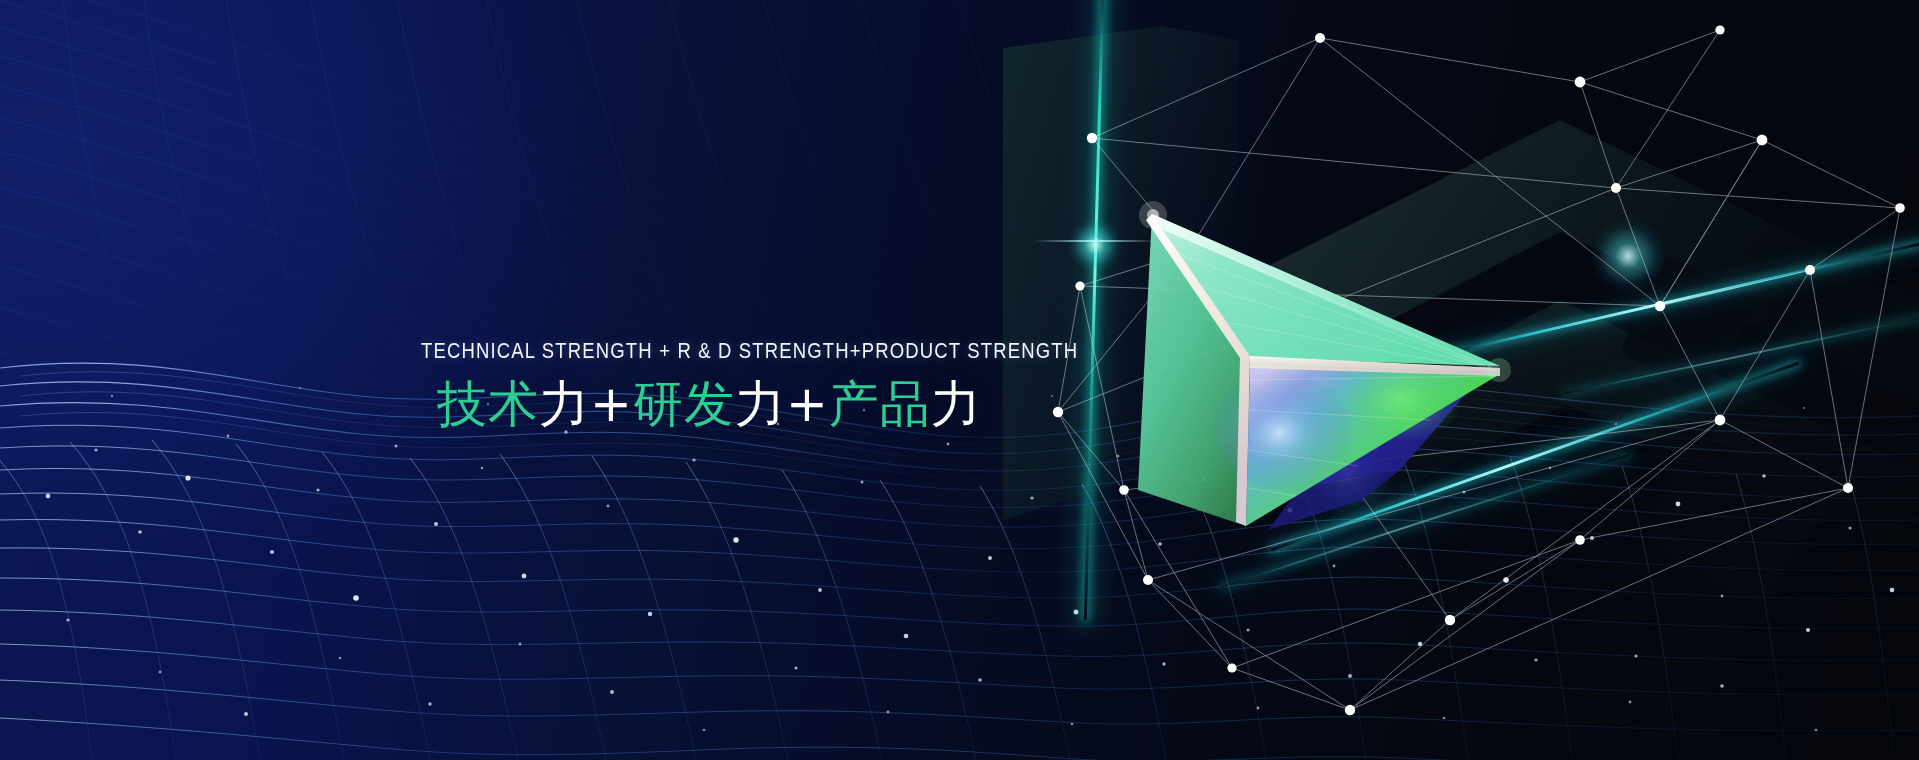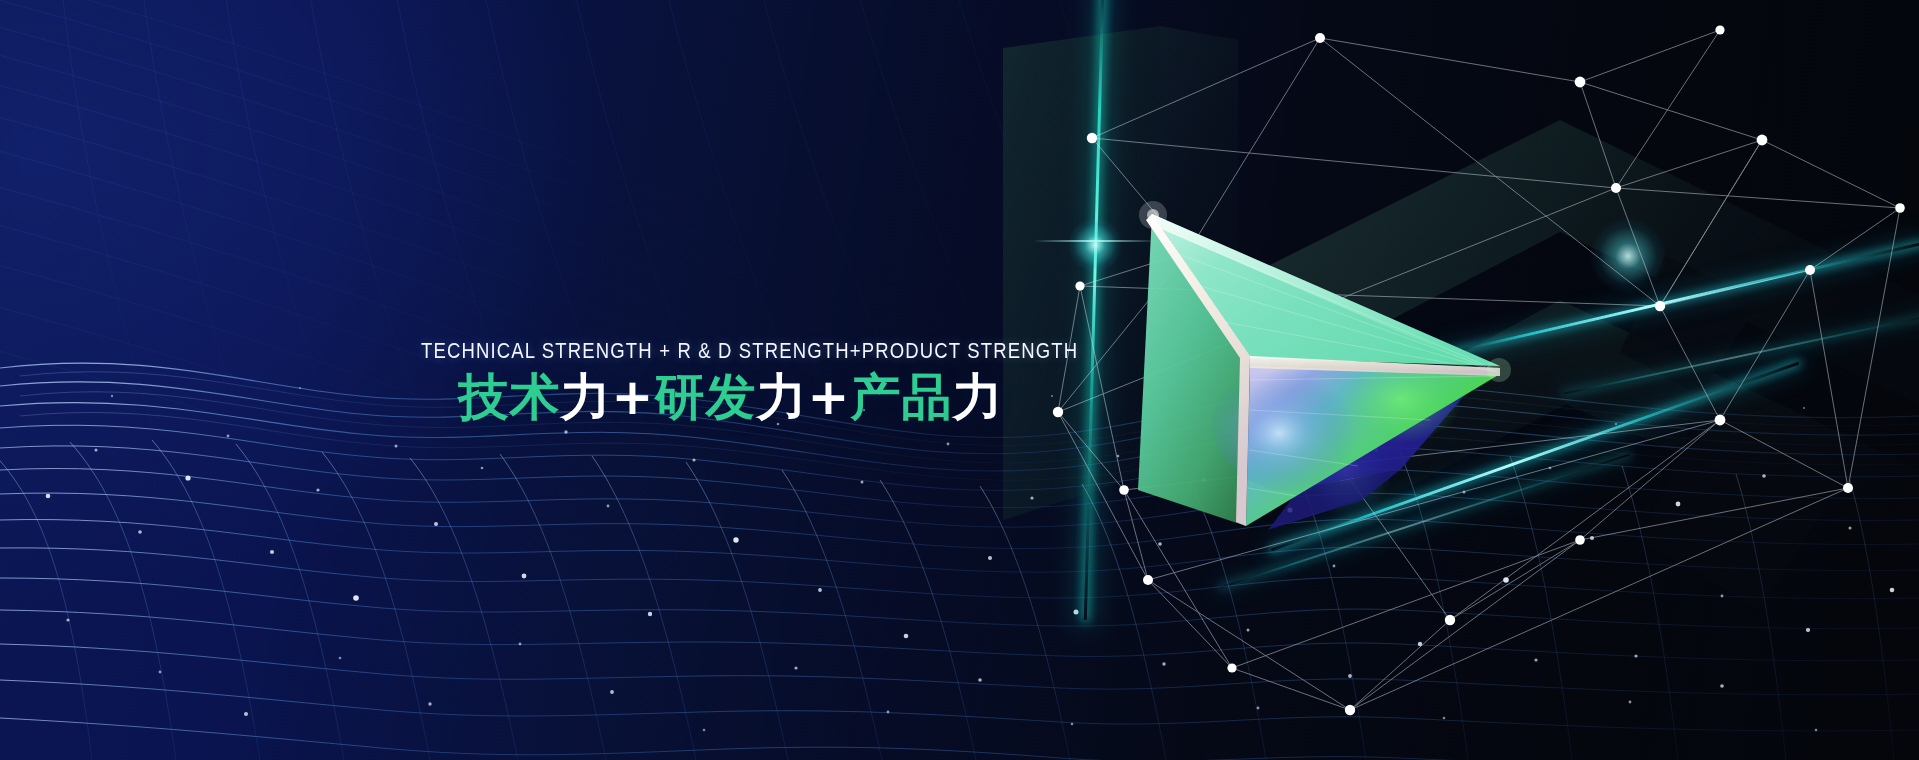--- a/index.html
+++ b/index.html
@@ -1,21 +1,21 @@
 <!DOCTYPE html>
 <html><head>
 <meta charset="utf-8">
 <style>
   html,body{margin:0;padding:0;background:#000;}
   body{width:1919px;height:760px;overflow:hidden;font-family:"Liberation Sans",sans-serif;}
 
   #stage{position:relative;width:1919px;height:760px;overflow:hidden;
          background:
            radial-gradient(ellipse 900px 700px at 2% 20%, #11206a 0%, rgba(17,32,106,0) 65%),
-           linear-gradient(100deg,#0b1654 0%,#0a1450 16%,#081138 34%,#060c26 50%,#050915 66%,#04070f 80%,#05060c 100%); text-align: center;}
+           linear-gradient(100deg,#0b1654 0%,#0a1450 16%,#081138 34%,#060c26 50%,#050915 66%,#04070f 80%,#05060c 100%);}
 
   .layer{position:absolute;inset:0;}
   .nopick{pointer-events:none;}
 
   
   #meshTop{opacity:.55;}
 
   
   #slabs{opacity:1;}
 
@@ -60,21 +60,21 @@
 
   
   #textblock{position:absolute;left:421px;top:341px;width:620px;}
 
   #subEn{font-size:21.5px;letter-spacing:1.35px;color:#f4f7ff;
          font-family:"Liberation Sans",sans-serif;
          font-stretch:condensed;transform:scaleX(.86);transform-origin:left center;
          white-space:nowrap;line-height:1;margin:0 0 9px 0;font-weight:400;
          text-shadow:0 0 10px rgba(140,190,255,.35);}
 
-  #headline{font-size:50px;line-height:1;font-weight:700;white-space:nowrap;margin:0;
+  #headline{font-size:50px;line-height:1;font-weight:400;white-space:nowrap;margin:16px;
             letter-spacing:1px;
             font-family:"DejaVu Sans","Liberation Sans",sans-serif;
             text-shadow:0 2px 14px rgba(0,20,60,.75);}
   #headline .g{color:#2ecd92;}
   #headline .w{color:#ffffff;}
 </style>
 </head>
 <body>
 
 <div id="stage">

